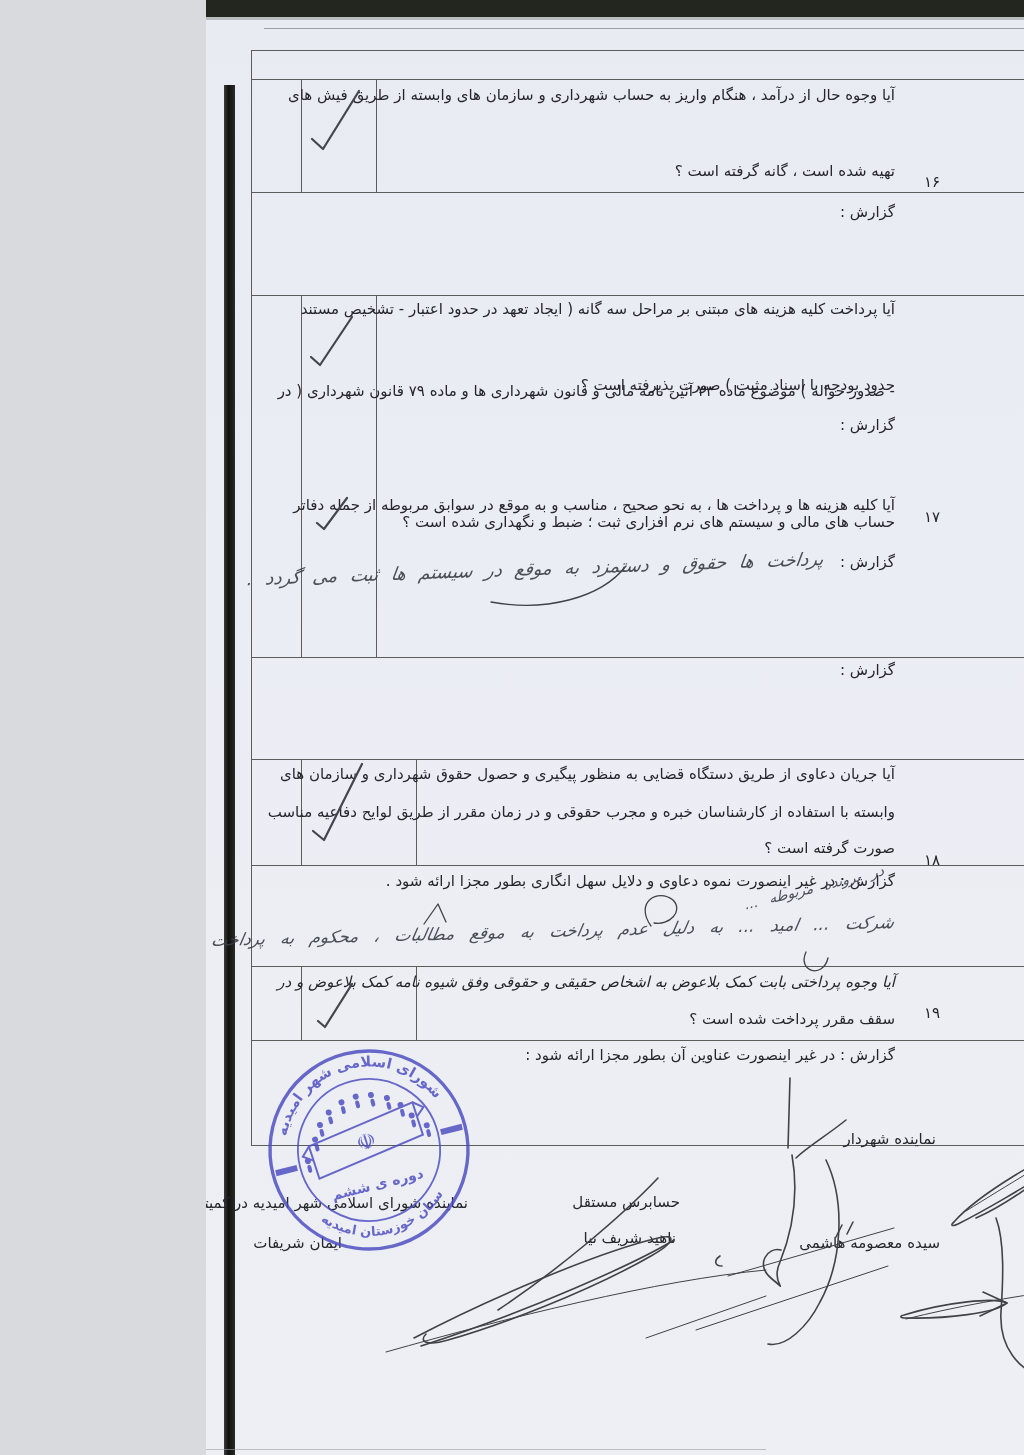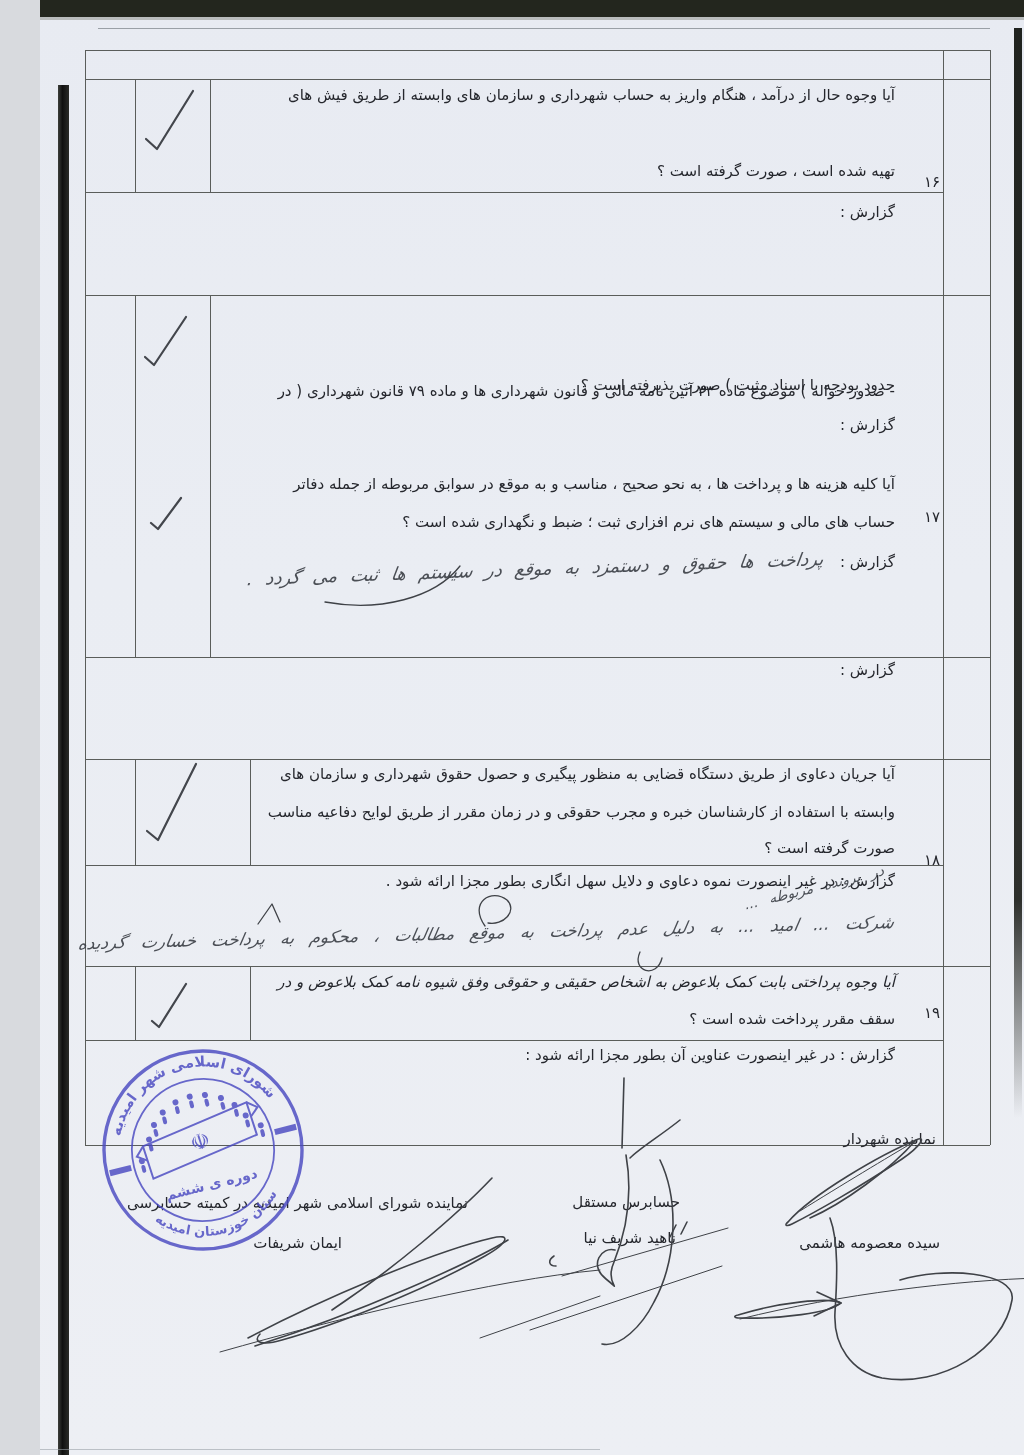--- a/index.html
+++ b/index.html
@@ -1,17 +1,17 @@
 <!DOCTYPE html>
 <html lang="fa" dir="rtl"><head>
 <meta charset="utf-8">
 <style>
   html,body{margin:0;padding:0;background:#d8dade;}
   #scan{
-    position:relative;width:984px;height:1455px;overflow:hidden;
+    position:relative;width:818px;height:1455px;overflow:hidden;
     background:linear-gradient(180deg,#e8ebf2 0%,#eaedf3 40%,#edeff4 100%);
     font-family:"DejaVu Sans",sans-serif;color:#25272d;direction:rtl;
   }
   .strip{position:absolute;}
   .hline,.vline{position:absolute;background:#5a5d5a;}
   .hline{height:1px;}
   .vline{width:1px;}
   .hline.faint,.vline.faint{background:#9aa0a6;}
   .t{position:absolute;white-space:nowrap;font-size:15px;letter-spacing:-0.2px;line-height:1;}
   .t.small{font-size:15px;text-align:center;}
@@ -62,28 +62,29 @@
   <div class="vline" style="left:95px;top:79px;height:113px;"></div>
   <div class="vline" style="left:170px;top:79px;height:113px;"></div>
   <div class="vline" style="left:95px;top:295px;height:362px;"></div>
   <div class="vline" style="left:170px;top:295px;height:362px;"></div>
   <div class="vline" style="left:95px;top:759px;height:106px;"></div>
   <div class="vline" style="left:210px;top:759px;height:106px;"></div>
   <div class="vline" style="left:95px;top:966px;height:74px;"></div>
   <div class="vline" style="left:210px;top:966px;height:74px;"></div>
 
   <span class="t" style="right:129px;top:88px;">آیا وجوه حال از درآمد ، هنگام واریز به حساب شهرداری و سازمان های وابسته از طریق فیش های</span>
-  <span class="t" style="right:129px;top:164px;">تهیه شده است ، صورت گرفته است ؟</span>
+  <span class="t" style="right:129px;top:164px;">تهیه شده است ، گانه گرفته است ؟</span>
   <span class="t" style="right:129px;top:205px;">گزارش :</span>
   <span class="num" style="right:84px;top:173px;">۱۶</span>
 
+  <span class="t" style="right:129px;top:302px;">آیا پرداخت کلیه هزینه های مبتنی بر مراحل سه گانه ( ایجاد تعهد در حدود اعتبار - تشخیص مستند</span>
   <span class="t" style="right:129px;top:340px;margin-top:44px;">- صدور حواله ) موضوع ماده ۳۳ آئین نامه مالی و قانون شهرداری ها و ماده ۷۹ قانون شهرداری ( در</span>
   <span class="t" style="right:129px;top:378px;">حدود بودجه با اسناد مثبت ) صورت پذیرفته است ؟</span>
   <span class="t" style="right:129px;top:418px;">گزارش :</span>
-  <span class="t" style="right:129px;top:477px;margin-left:32px;">آیا کلیه هزینه ها و پرداخت ها ، به نحو صحیح ، مناسب و به موقع در سوابق مربوطه از جمله دفاتر</span>
+  <span class="t" style="right:129px;top:498px;margin-left:32px;">آیا کلیه هزینه ها و پرداخت ها ، به نحو صحیح ، مناسب و به موقع در سوابق مربوطه از جمله دفاتر</span>
   <span class="t" style="right:129px;top:515px;">حساب های مالی و سیستم های نرم افزاری ثبت ؛ ضبط و نگهداری شده است ؟</span>
   <span class="t" style="right:129px;top:555px;">گزارش :</span>
   <span class="hw" style="right:200px;top:548px;transform:rotate(-2deg) skewX(-10deg);">پرداخت ها حقوق و دستمزد به موقع در سیستم ها ثبت می گردد .</span>
   <span class="num" style="right:84px;top:508px;">۱۷</span>
 
   <span class="t" style="right:129px;top:663px;">گزارش :</span>
 
   <span class="t" style="right:129px;top:767px;">آیا جریان دعاوی از طریق دستگاه قضایی به منظور پیگیری و حصول حقوق شهرداری و سازمان های</span>
   <span class="t" style="right:129px;top:805px;margin-left:47px;">وابسته با استفاده از کارشناسان خبره و مجرب حقوقی و در زمان مقرر از طریق لوایح دفاعیه مناسب</span>
   <span class="t" style="right:129px;top:841px;">صورت گرفته است ؟</span>

